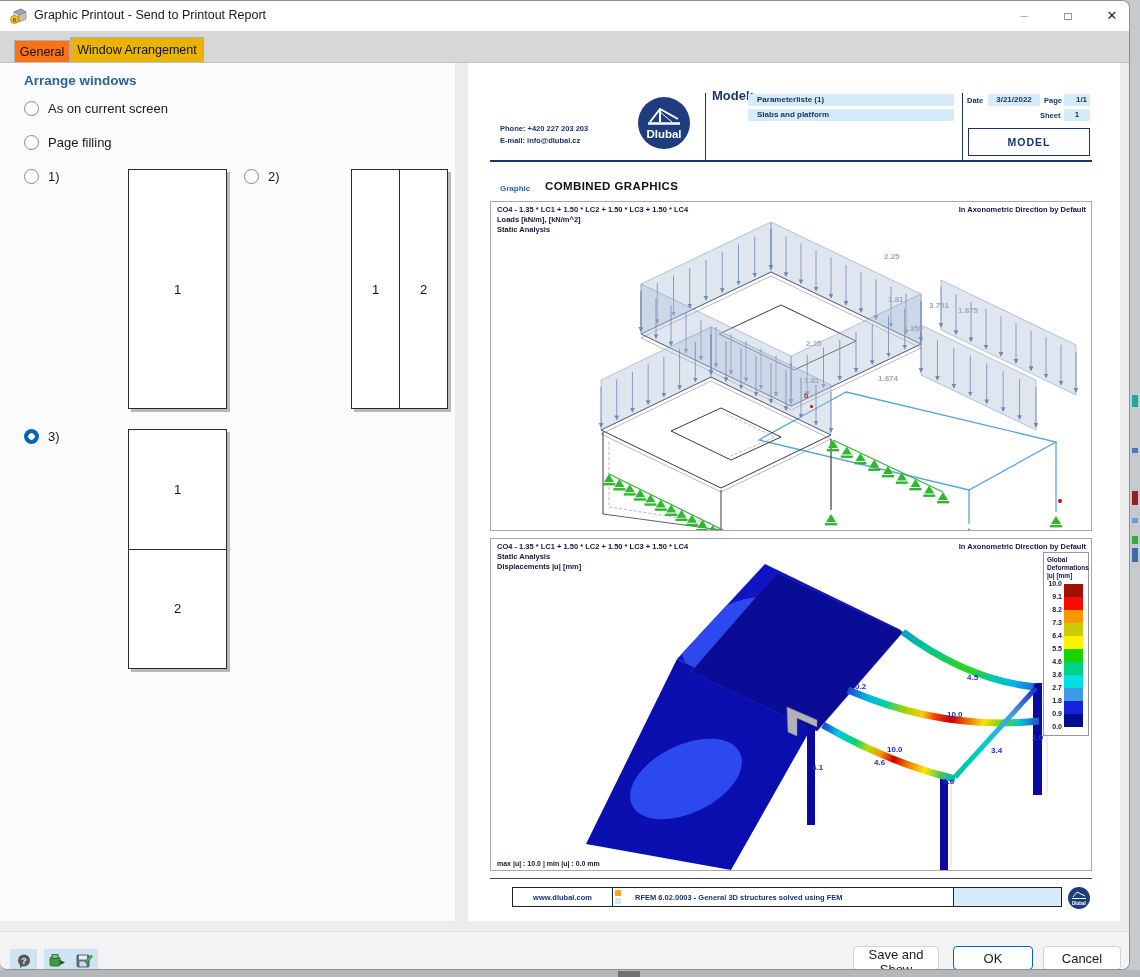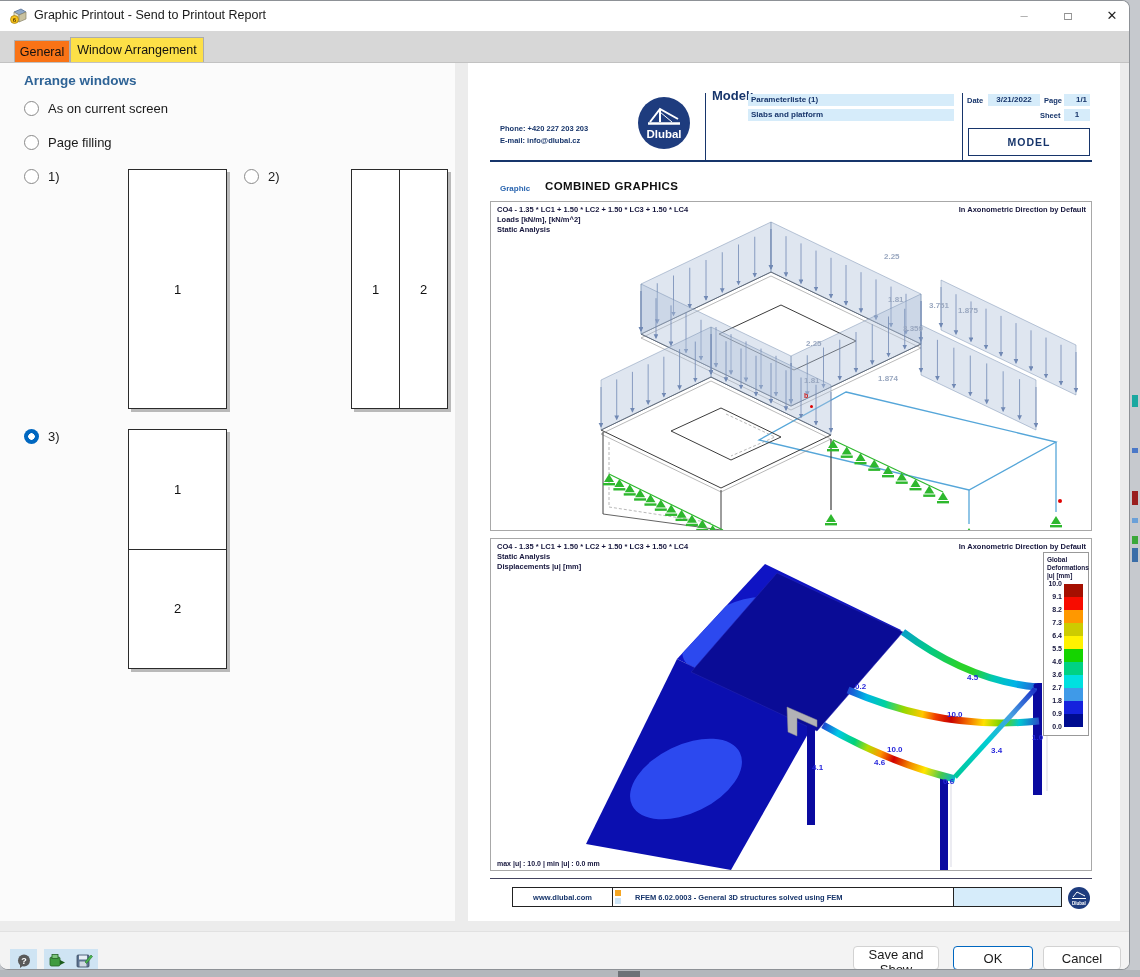--- a/index.html
+++ b/index.html
@@ -20,21 +20,21 @@
   .titlebar .app-icon { position:absolute; left:10px; top:6px; width:18px; height:18px; }
   .titlebar .title { position:absolute; left:34px; top:7px; font-size:12.5px; color:#1a1a1a; white-space:nowrap; }
   .winbtn { position:absolute; top:0; width:44px; height:30px; text-align:center; line-height:30px; font-size:13px; color:#1f1f1f; cursor:default; }
   .winbtn.min { left:1002px; color:#a9a9a9; }
   .winbtn.max { left:1046px; font-size:12px; }
   .winbtn.close { left:1090px; }
 
   .tabstrip { position:absolute; left:0; top:30px; width:100%; height:32px; background:#d7d7d7; border-bottom:1px solid #c2c2c2; }
   .tab { position:absolute; bottom:0; font-size:12.5px; color:#111; text-align:center; cursor:default; }
   .tab.inactive { left:14px; width:56px; height:22px; line-height:22px; background:#f97316; border:1px solid #b0b0b0; border-bottom:none; }
-  .tab.active { left:70px; width:134px; height:25px; line-height:25px; background:#fde047; border:1px solid #acacac; border-bottom:none; z-index:2; }
+  .tab.active { left:70px; width:134px; height:25px; line-height:25px; background:#eab308; border:1px solid #acacac; border-bottom:none; z-index:2; }
 
   .content { position:absolute; left:0; top:62px; width:1130px; height:868px; background:#ececec; }
   .left-panel { position:absolute; left:0px; top:62px; width:455px; height:858px; background:#fbfbfb; }
   .preview-panel { position:absolute; left:468px; top:62px; width:652px; height:858px; background:#fff; }
 
   .arrange-heading { position:absolute; left:24px; top:72px; font-size:13.5px; font-weight:bold; color:#2e6396; }
 
   .radio-row { position:absolute; display:flex; align-items:center; gap:9px; }
   .radio { width:15px; height:15px; border-radius:50%; border:1px solid #8a8a8a; background:#fff; flex:0 0 15px; }
   .radio.checked { border:none; background:radial-gradient(circle, #ffffff 0 3px, #0067c0 3.5px); }
@@ -43,21 +43,21 @@
   .layout-box { position:absolute; background:#fff; border:1px solid #2b2b2b; box-shadow:3px 3px 0 #b9b9b9; display:flex; }
   .layout-box .cell { display:flex; align-items:center; justify-content:center; font-size:13px; color:#111; flex:1; }
   .layout-box.vsplit .cell:first-child { border-right:1px solid #2b2b2b; }
   .layout-box.hsplit { flex-direction:column; }
   .layout-box.hsplit .cell:first-child { border-bottom:1px solid #2b2b2b; }
 
   
   .navy { color:#17356b; }
   .hdr-line { position:absolute; background:#17356b; }
   .small-bold { font-weight:bold; font-size:7.5px; line-height:12px; white-space:nowrap; }
-  .val-box { position:absolute; background:#d6ecfa; color:#17356b; font-weight:bold; font-size:8px; line-height:12px; padding-left:3px; white-space:nowrap; }
+  .val-box { position:absolute; background:#d6ecfa; color:#17356b; font-weight:bold; font-size:8px; line-height:12px; padding-left:9px; white-space:nowrap; }
   .lbl { position:absolute; color:#17356b; font-weight:bold; font-size:7.5px; white-space:nowrap; }
   .model-box { position:absolute; left:968px; top:127px; width:122px; height:28px; border:1px solid #17356b;
                display:flex; align-items:center; justify-content:center; font-size:10.5px; font-weight:bold; color:#17356b; letter-spacing:1px; }
   .logo-circle { position:absolute; }
   .section-label { position:absolute; left:500px; top:183px; font-size:8px; font-weight:bold; color:#2b66b0; }
   .section-title { position:absolute; left:545px; top:179px; font-size:11.5px; font-weight:bold; color:#101010; letter-spacing:.4px; }
 
   .gframe { position:absolute; border:1px solid #a8a8a8; background:#fff; }
   .gcap { position:absolute; left:6px; top:3px; font-size:7.5px; font-weight:bold; color:#15153c; line-height:10px; white-space:nowrap; }
   .gnote { position:absolute; right:5px; top:3px; font-size:7.5px; font-weight:bold; color:#15153c; white-space:nowrap; }

